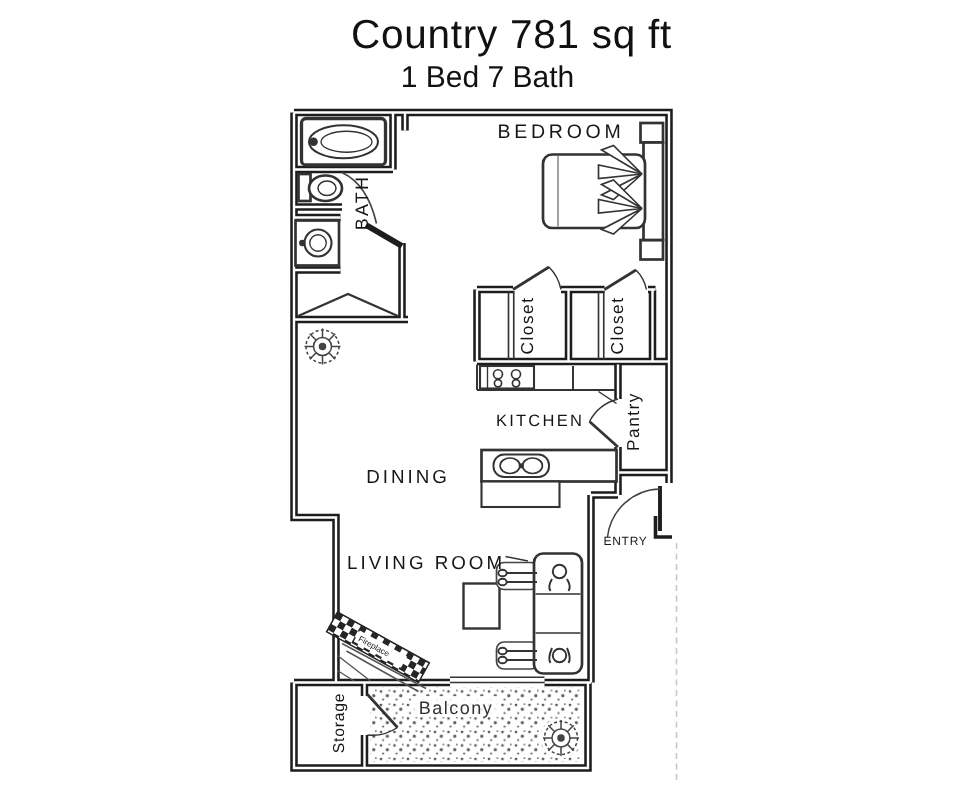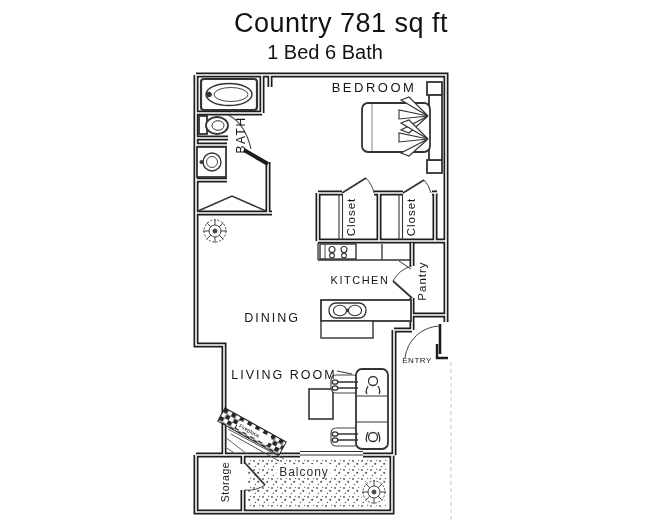--- a/index.html
+++ b/index.html
@@ -15,21 +15,21 @@
   .room-label-sm{font-size:11px;letter-spacing:1.5px;}
   .rot-label{font-size:11.5px;letter-spacing:1px;}
   .tiny-label{font-size:8px;letter-spacing:0.5px;}
   .micro-label{font-size:5.5px;}
 </style>
 </head>
 <body>
 
 <div class="page">
   <div class="title">Country 781 sq ft</div>
-  <div class="subtitle">1 Bed 6 Bath</div>
+  <div class="subtitle">1 Bed 7 Bath</div>
 
   <svg width="650" height="526" viewBox="0 0 650 526">
     <defs>
       <pattern id="chk" width="9" height="9" patternUnits="userSpaceOnUse">
         <rect x="0" y="0" width="9" height="9" fill="#fff"></rect>
         <rect x="0" y="0" width="4.5" height="4.5" fill="#262626"></rect>
         <rect x="4.5" y="4.5" width="4.5" height="4.5" fill="#262626"></rect>
       </pattern>
       <pattern id="stip" width="9" height="9" patternUnits="userSpaceOnUse">
         <rect width="9" height="9" fill="#fff"></rect>

